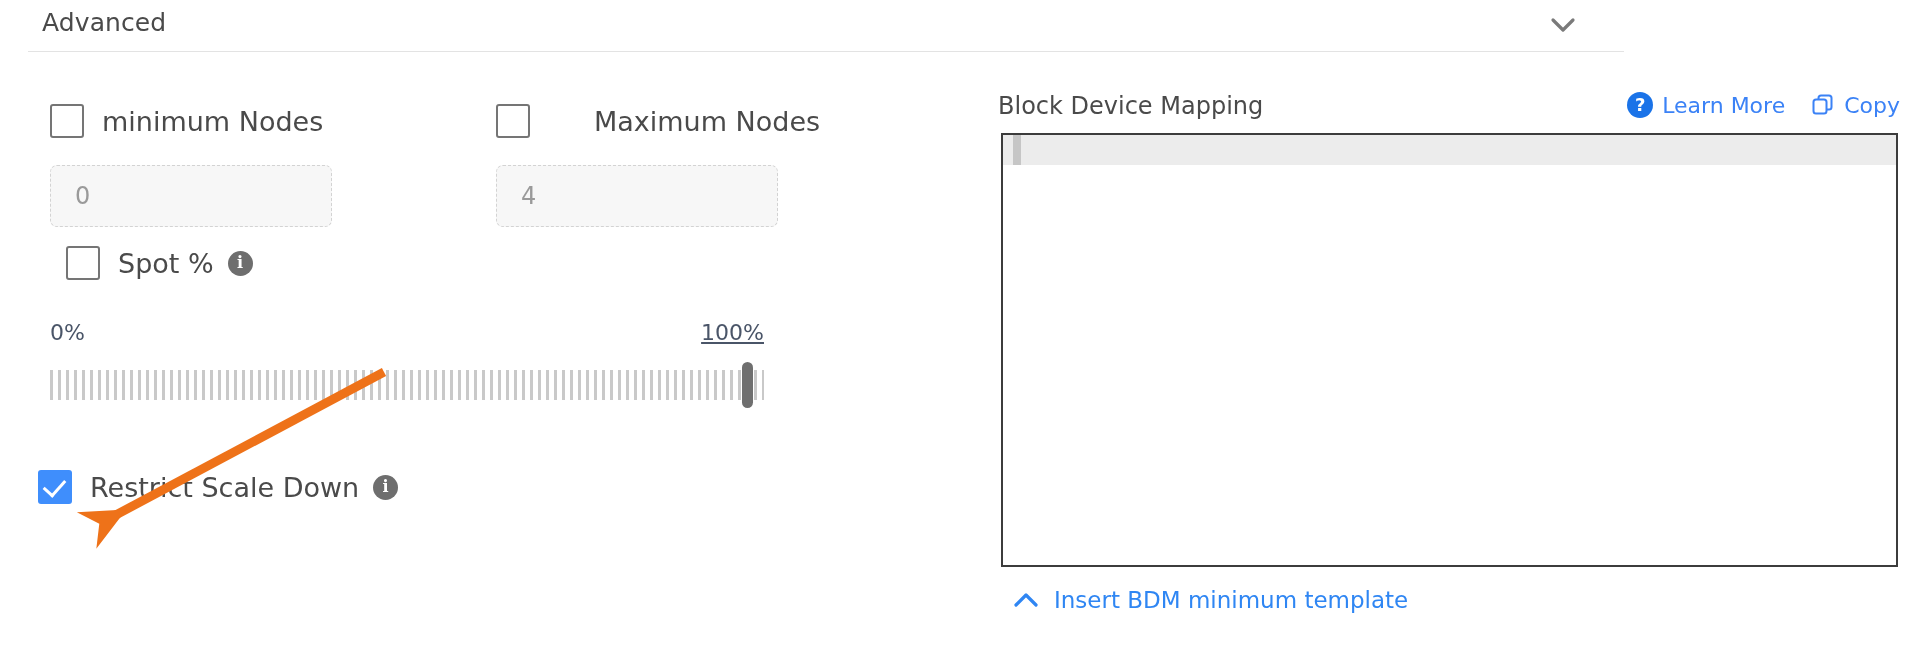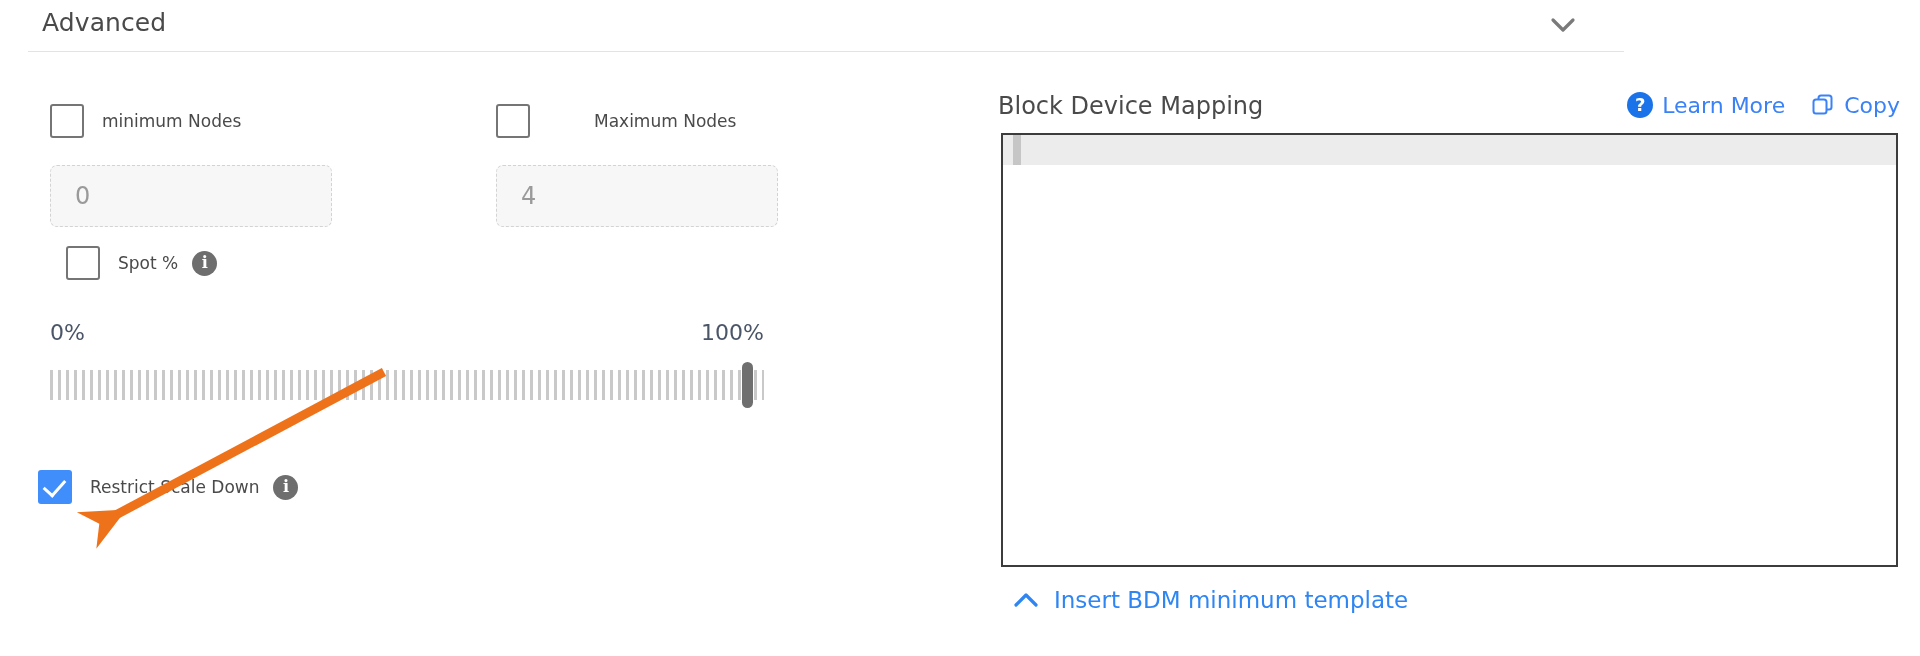--- a/index.html
+++ b/index.html
@@ -85,21 +85,21 @@
     left: 10px;
     top: 5px;
     width: 10px;
     height: 18px;
     border: solid #ffffff;
     border-width: 0 3.5px 3.5px 0;
     transform: rotate(42deg);
   }
   .cb-label {
     margin-left: 18px;
-    font-size: 17px;
+    font-size: 27px;
     color: #4a4a4a;
     white-space: nowrap;
   }
 
   .info-icon {
     margin-left: 14px;
     width: 25px;
     height: 25px;
     border-radius: 50%;
     background: #6e6e6e;
@@ -138,21 +138,21 @@
     width: 714px;
     height: 90px;
   }
   .slider-minmax {
     position: absolute;
     top: 0;
     font-size: 22px;
     color: #4a5568;
   }
   .slider-min { left: 0; }
-  .slider-max { right: 0; }
+  .slider-max { right: 0; text-decoration: underline; }
 
   .slider-track {
     position: absolute;
     left: 0;
     top: 50px;
     width: 714px;
     height: 30px;
     background-image: repeating-linear-gradient(
       to right,
       #c9c9c9 0px, #c9c9c9 3px,

